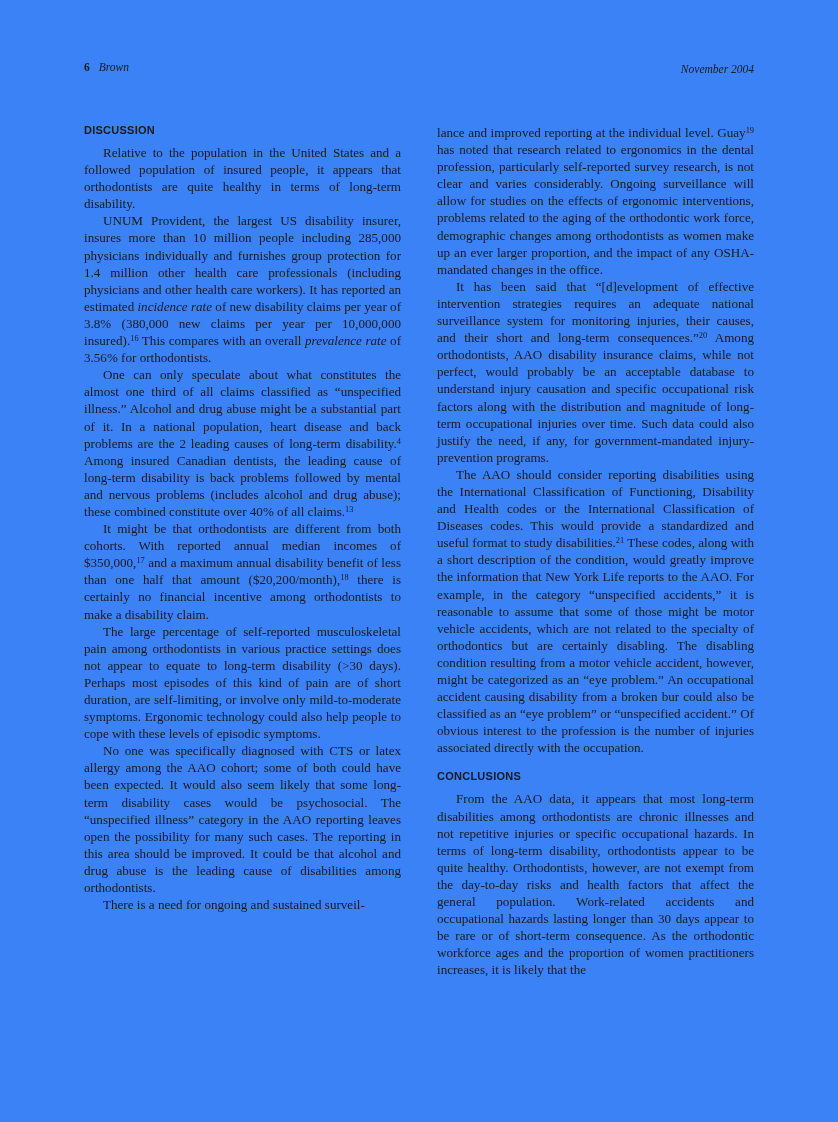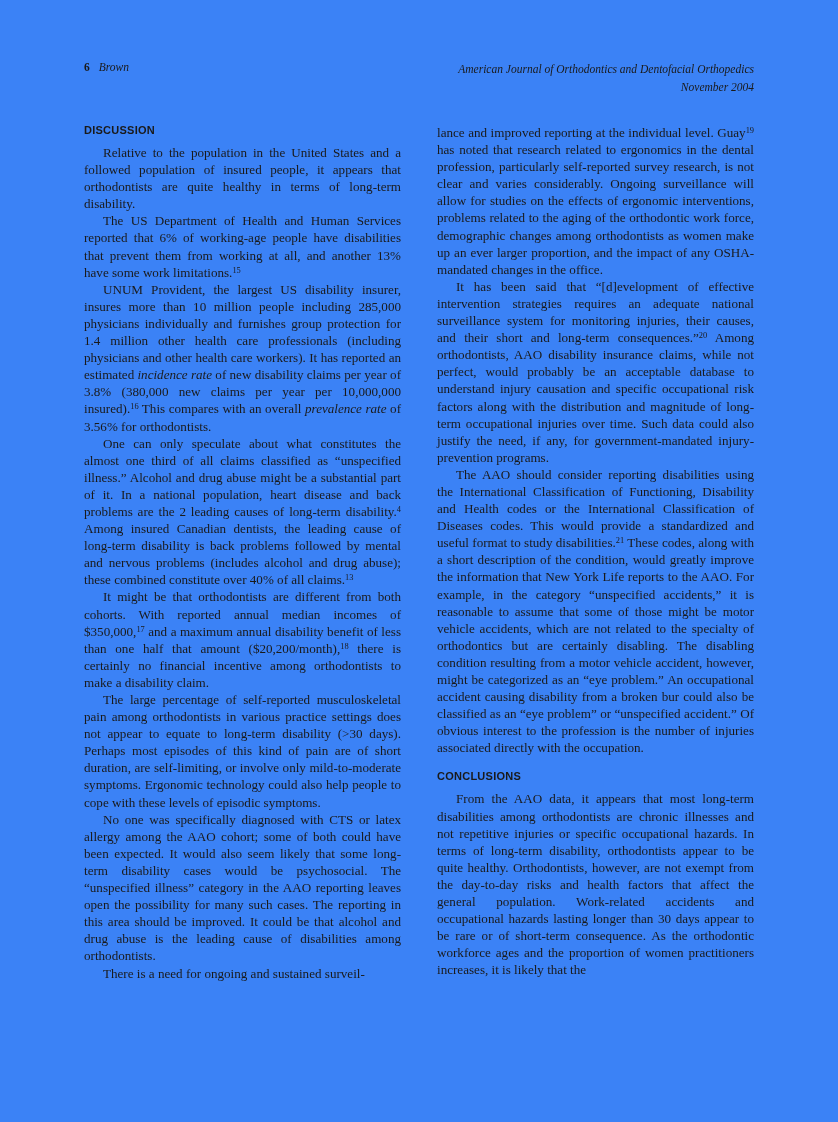--- a/index.html
+++ b/index.html
@@ -114,34 +114,32 @@
 </head>
 <body>
 
 <div class="page">
 
   <div class="running-head">
     <div class="rh-left">
       <span class="rh-pageno">6</span><span class="rh-author">Brown</span>
     </div>
     <div class="rh-right">
-      <span class="rh-journal">American Journal of Orthodontics and Dentofacial Orthopedics</span>
       <span class="rh-date">November 2004</span>
     </div>
   </div>
 
   <div class="columns">
 
     <div class="col col-left">
 
       <h2 class="section-head">DISCUSSION</h2>
 
       <p class="body-par"><span>Relative to the population in the United States and a followed population of insured people, it appears that orthodontists are quite healthy in terms of long-term disability.</span></p>
 
-      <p class="body-par"><span>The US Department of Health and Human Services reported that 6% of working-age people have disabilities that prevent them from working at all, and another 13% have some work limitations.</span><sup>15</sup></p>
 
       <p class="body-par"><span>UNUM Provident, the largest US disability insurer, insures more than 10 million people including 285,000 physicians individually and furnishes group protection for 1.4 million other health care professionals (including physicians and other health care workers). It has reported an estimated </span><em>incidence rate</em><span> of new disability claims per year of 3.8% (380,000 new claims per year per 10,000,000 insured).</span><sup>16</sup><span> This compares with an overall </span><em>prevalence rate</em><span> of 3.56% for orthodontists.</span></p>
 
       <p class="body-par"><span>One can only speculate about what constitutes the almost one third of all claims classified as “unspecified illness.” Alcohol and drug abuse might be a substantial part of it. In a national population, heart disease and back problems are the 2 leading causes of long-term disability.</span><sup>4</sup><span> Among insured Canadian dentists, the leading cause of long-term disability is back problems followed by mental and nervous problems (includes alcohol and drug abuse); these combined constitute over 40% of all claims.</span><sup>13</sup></p>
 
       <p class="body-par"><span>It might be that orthodontists are different from both cohorts. With reported annual median incomes of $350,000,</span><sup>17</sup><span> and a maximum annual disability benefit of less than one half that amount ($20,200/month),</span><sup>18</sup><span> there is certainly no financial incentive among orthodontists to make a disability claim.</span></p>
 
       <p class="body-par"><span>The large percentage of self-reported musculoskeletal pain among orthodontists in various practice settings does not appear to equate to long-term disability (&gt;30 days). Perhaps most episodes of this kind of pain are of short duration, are self-limiting, or involve only mild-to-moderate symptoms. Ergonomic technology could also help people to cope with these levels of episodic symptoms.</span></p>
 
       <p class="body-par"><span>No one was specifically diagnosed with CTS or latex allergy among the AAO cohort; some of both could have been expected. It would also seem likely that some long-term disability cases would be psychosocial. The “unspecified illness” category in the AAO reporting leaves open the possibility for many such cases. The reporting in this area should be improved. It could be that alcohol and drug abuse is the leading cause of disabilities among orthodontists.</span></p>

